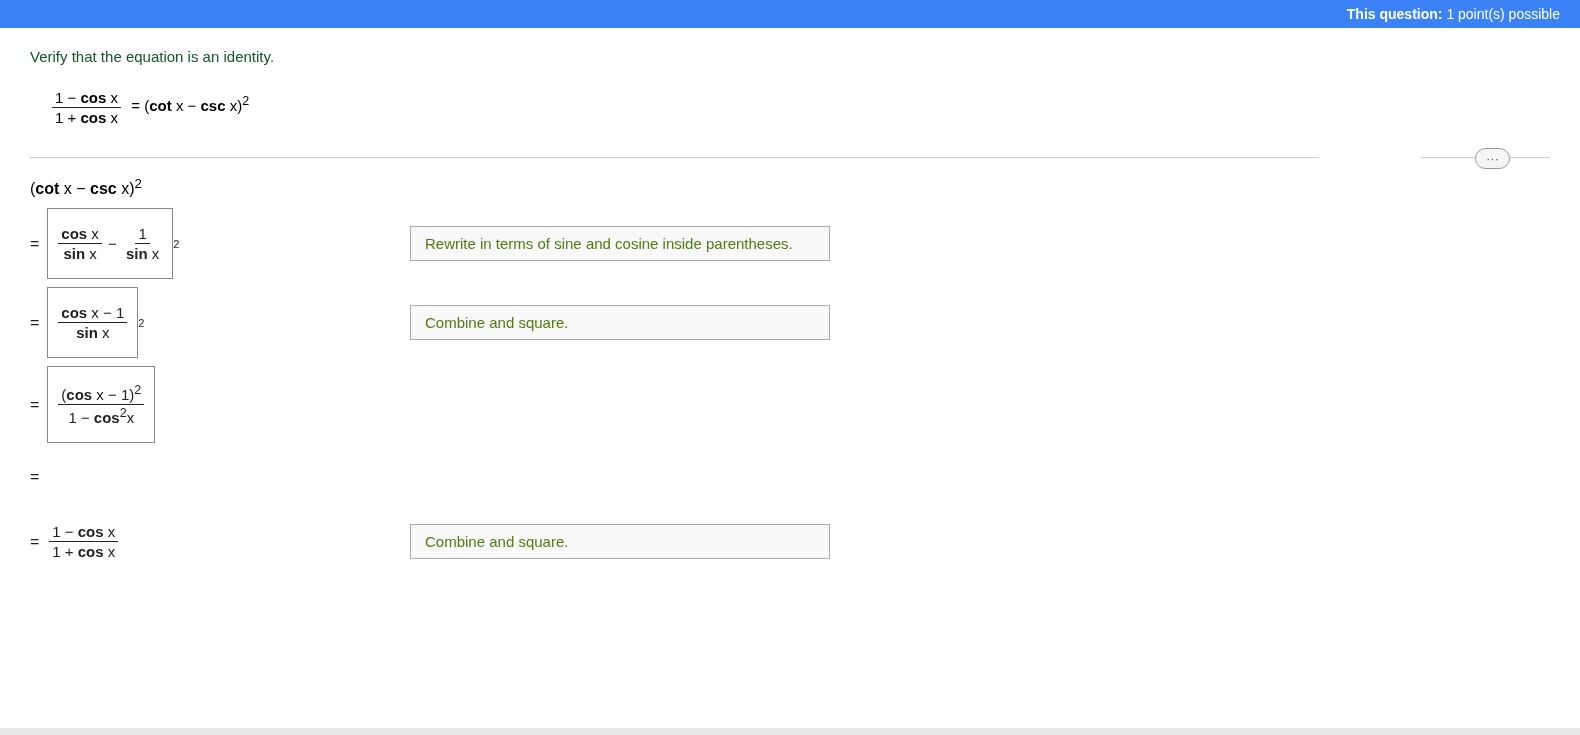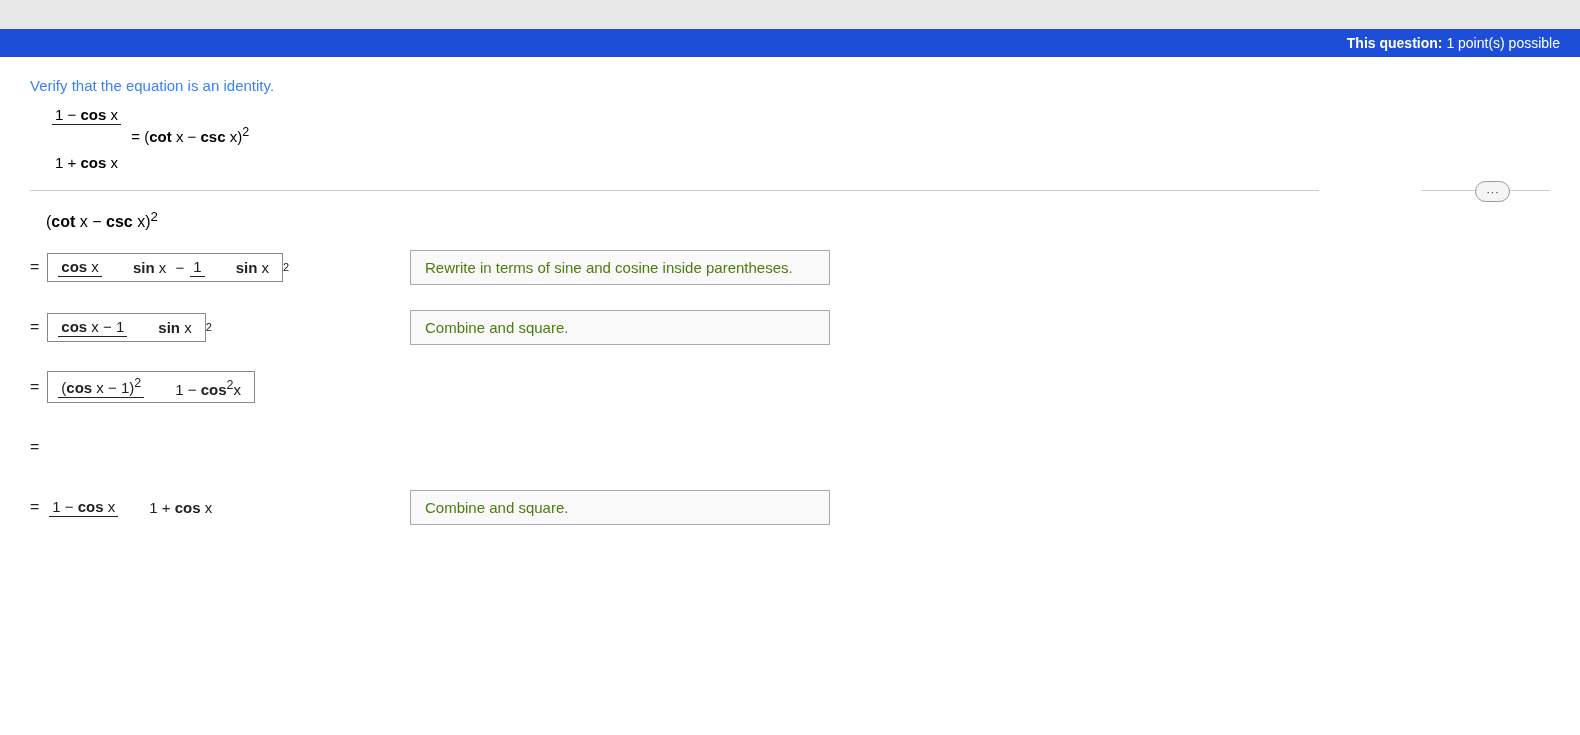--- a/index.html
+++ b/index.html
@@ -3,52 +3,50 @@
   <meta charset="utf-8">
   <style>
     * { margin: 0; padding: 0; box-sizing: border-box; }
     body {
       font-family: Arial, sans-serif;
       background: #e8e8e8;
       min-height: 735px;
       width: 1580px;
     }
     .top-bar {
-      background: #1d4ed8;
+      background: #3b82f6;
       color: white;
       text-align: right;
       padding: 6px 20px;
       font-size: 14px;
-      margin-top: 29px;
     }
     .top-bar strong {
       font-weight: bold;
     }
     .main-content {
       background: white;
       margin: 0;
       padding: 20px 30px 30px 30px;
       min-height: 700px;
     }
     .problem-statement {
       font-size: 15px;
-      color: #3b82f6;
+      color: #14532d;
       margin-bottom: 12px;
     }
     .equation-box {
       margin: 10px 0 10px 20px;
       font-size: 15px;
     }
     .fraction {
       display: inline-flex;
       flex-direction: column;
       align-items: center;
       vertical-align: middle;
-      margin: 0 2px;
-      gap: 28px;
+      margin: 12px 2px;
     }
     .fraction .numerator {
       border-bottom: 1.5px solid #222;
       padding: 0 3px 1px 3px;
       text-align: center;
     }
     .fraction .denominator {
       padding: 1px 3px 0 3px;
       text-align: center;
     }
@@ -97,21 +95,20 @@
       background: white;
     }
     .superscript {
       vertical-align: super;
       font-size: 11px;
     }
     .math-title {
       font-size: 16px;
       font-weight: normal;
       margin-bottom: 10px;
-      margin-left: 16px;
     }
     .dots-button {
       display: inline-block;
       border: 1px solid #999;
       border-radius: 12px;
       padding: 2px 10px;
       font-size: 13px;
       color: #555;
       background: #f5f5f5;
       cursor: pointer;
@@ -125,21 +122,21 @@
       align-items: center;
       margin: 10px 0;
     }
     .divider-row hr {
       flex: 1;
       border: none;
       border-top: 1.5px solid #ccc;
     }
     .sub-fraction {
       display: inline-flex;
-      flex-direction: row;
+      flex-direction: column;
       align-items: center;
       vertical-align: middle;
     }
     .sub-fraction .num {
       border-bottom: 1.5px solid #222;
       padding: 0 3px 1px 3px;
       text-align: center;
       font-size: 15px;
     }
     .sub-fraction .den {

